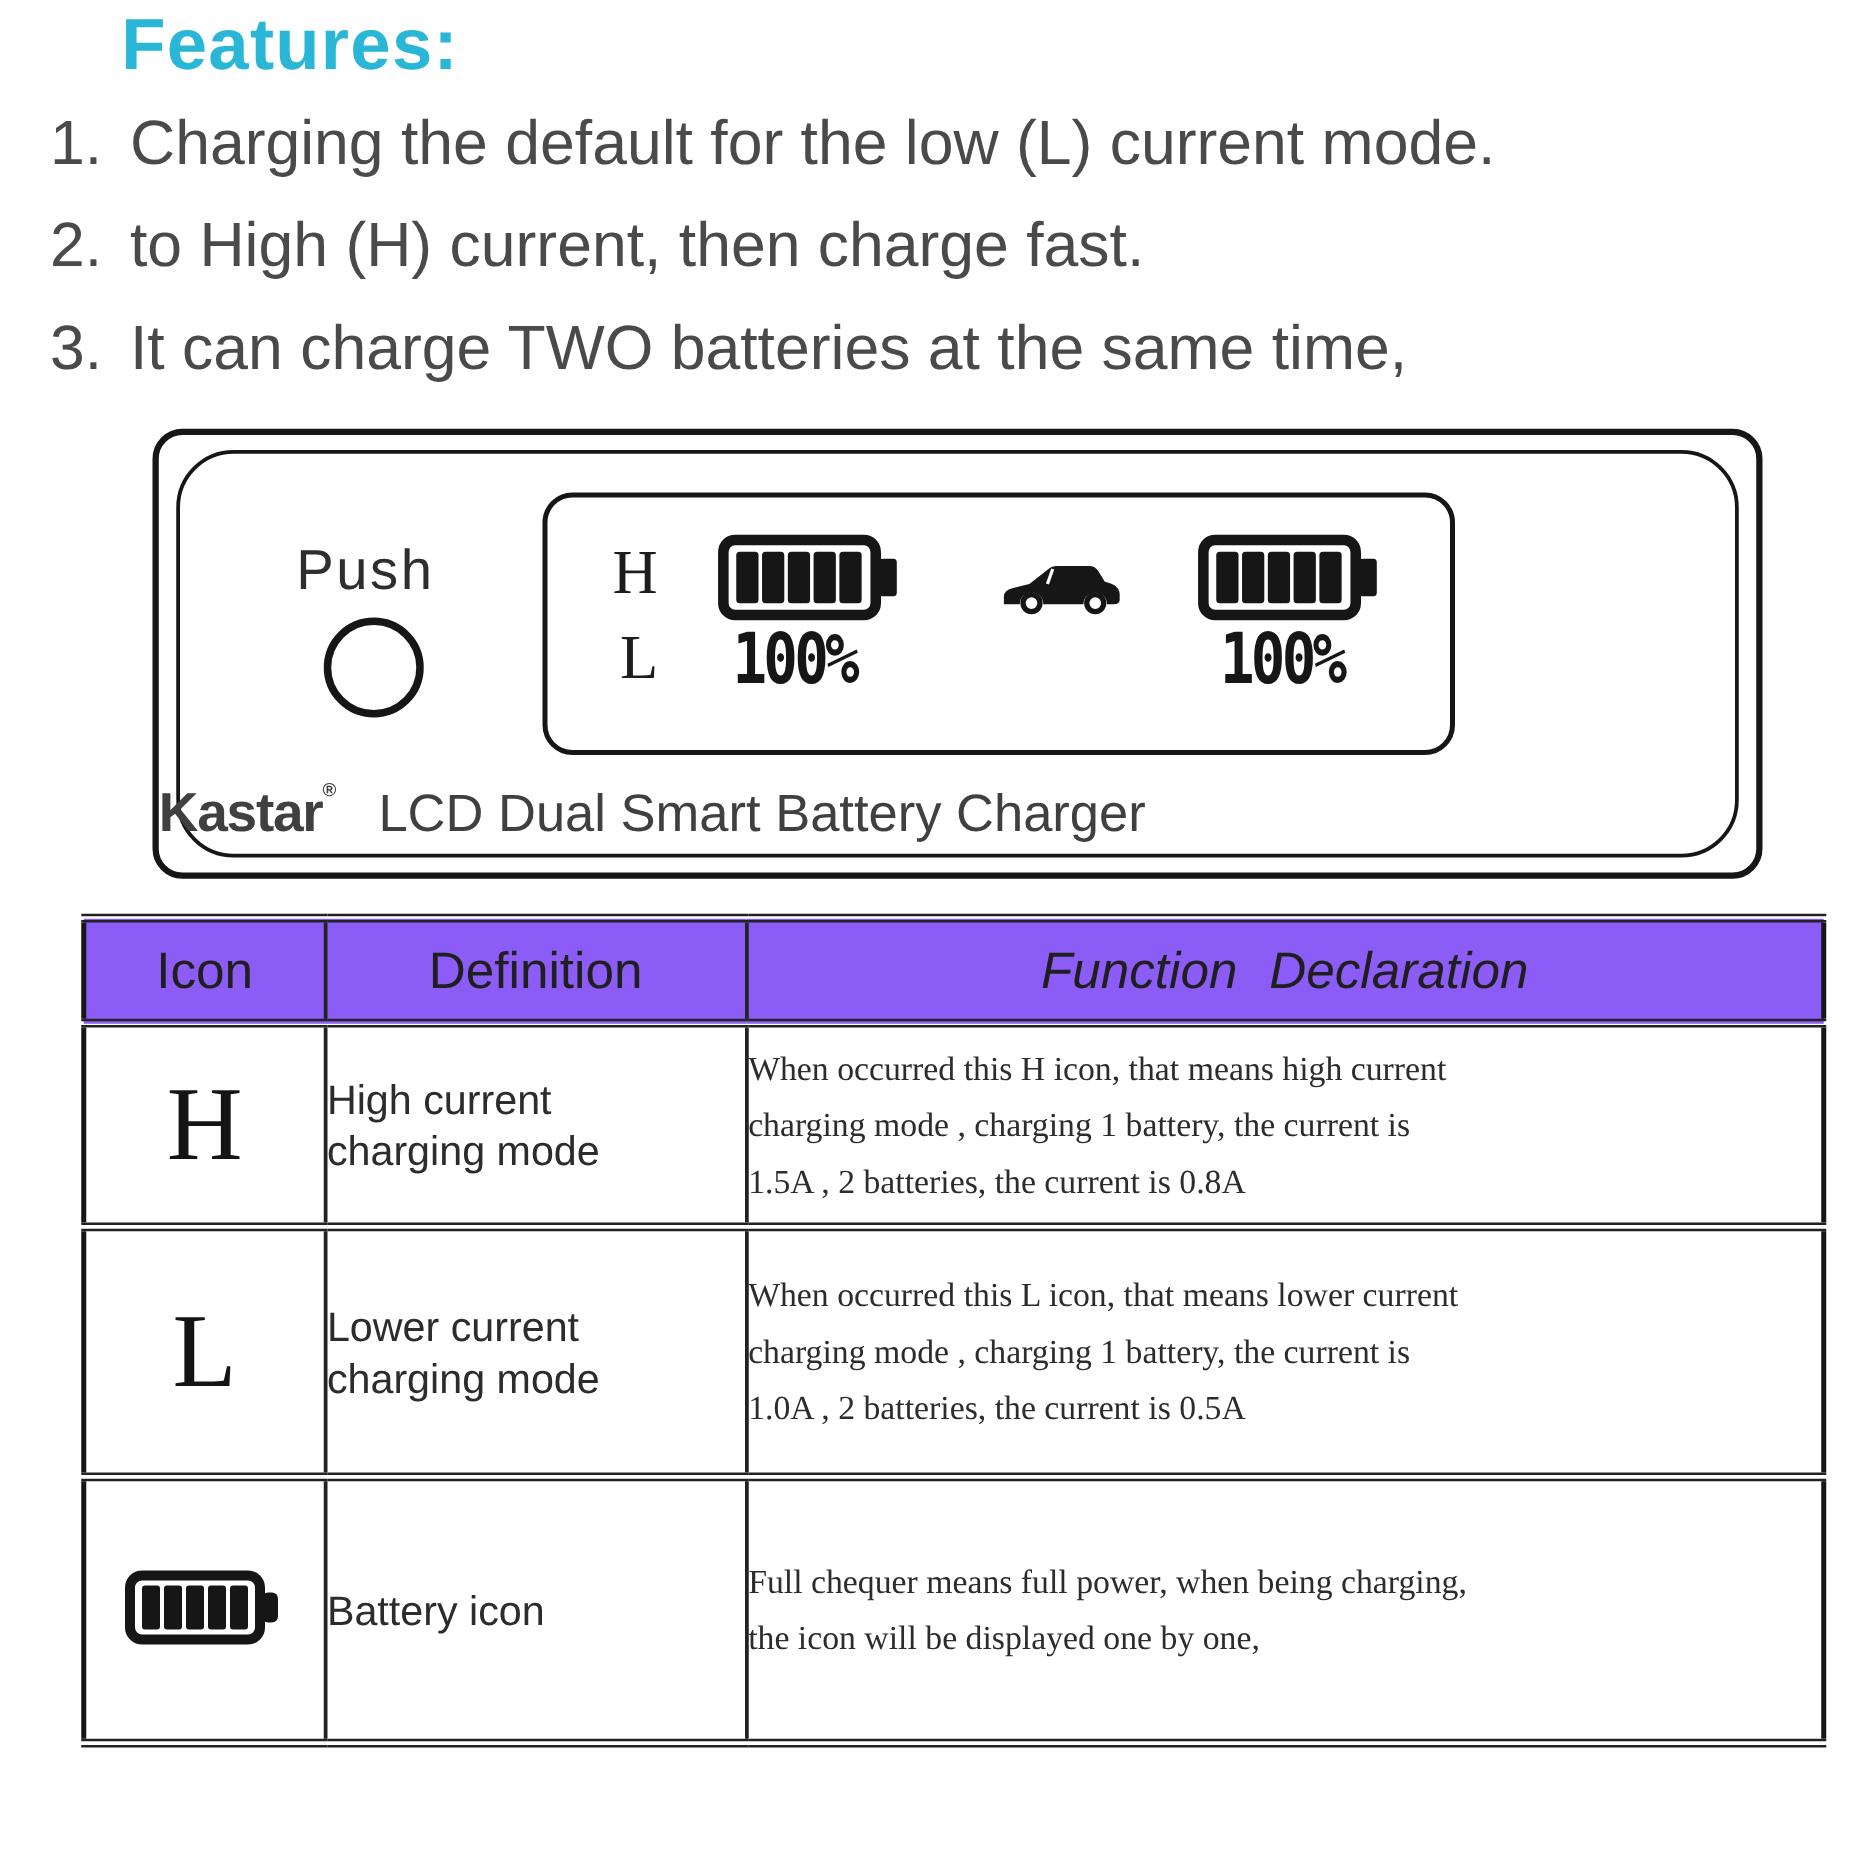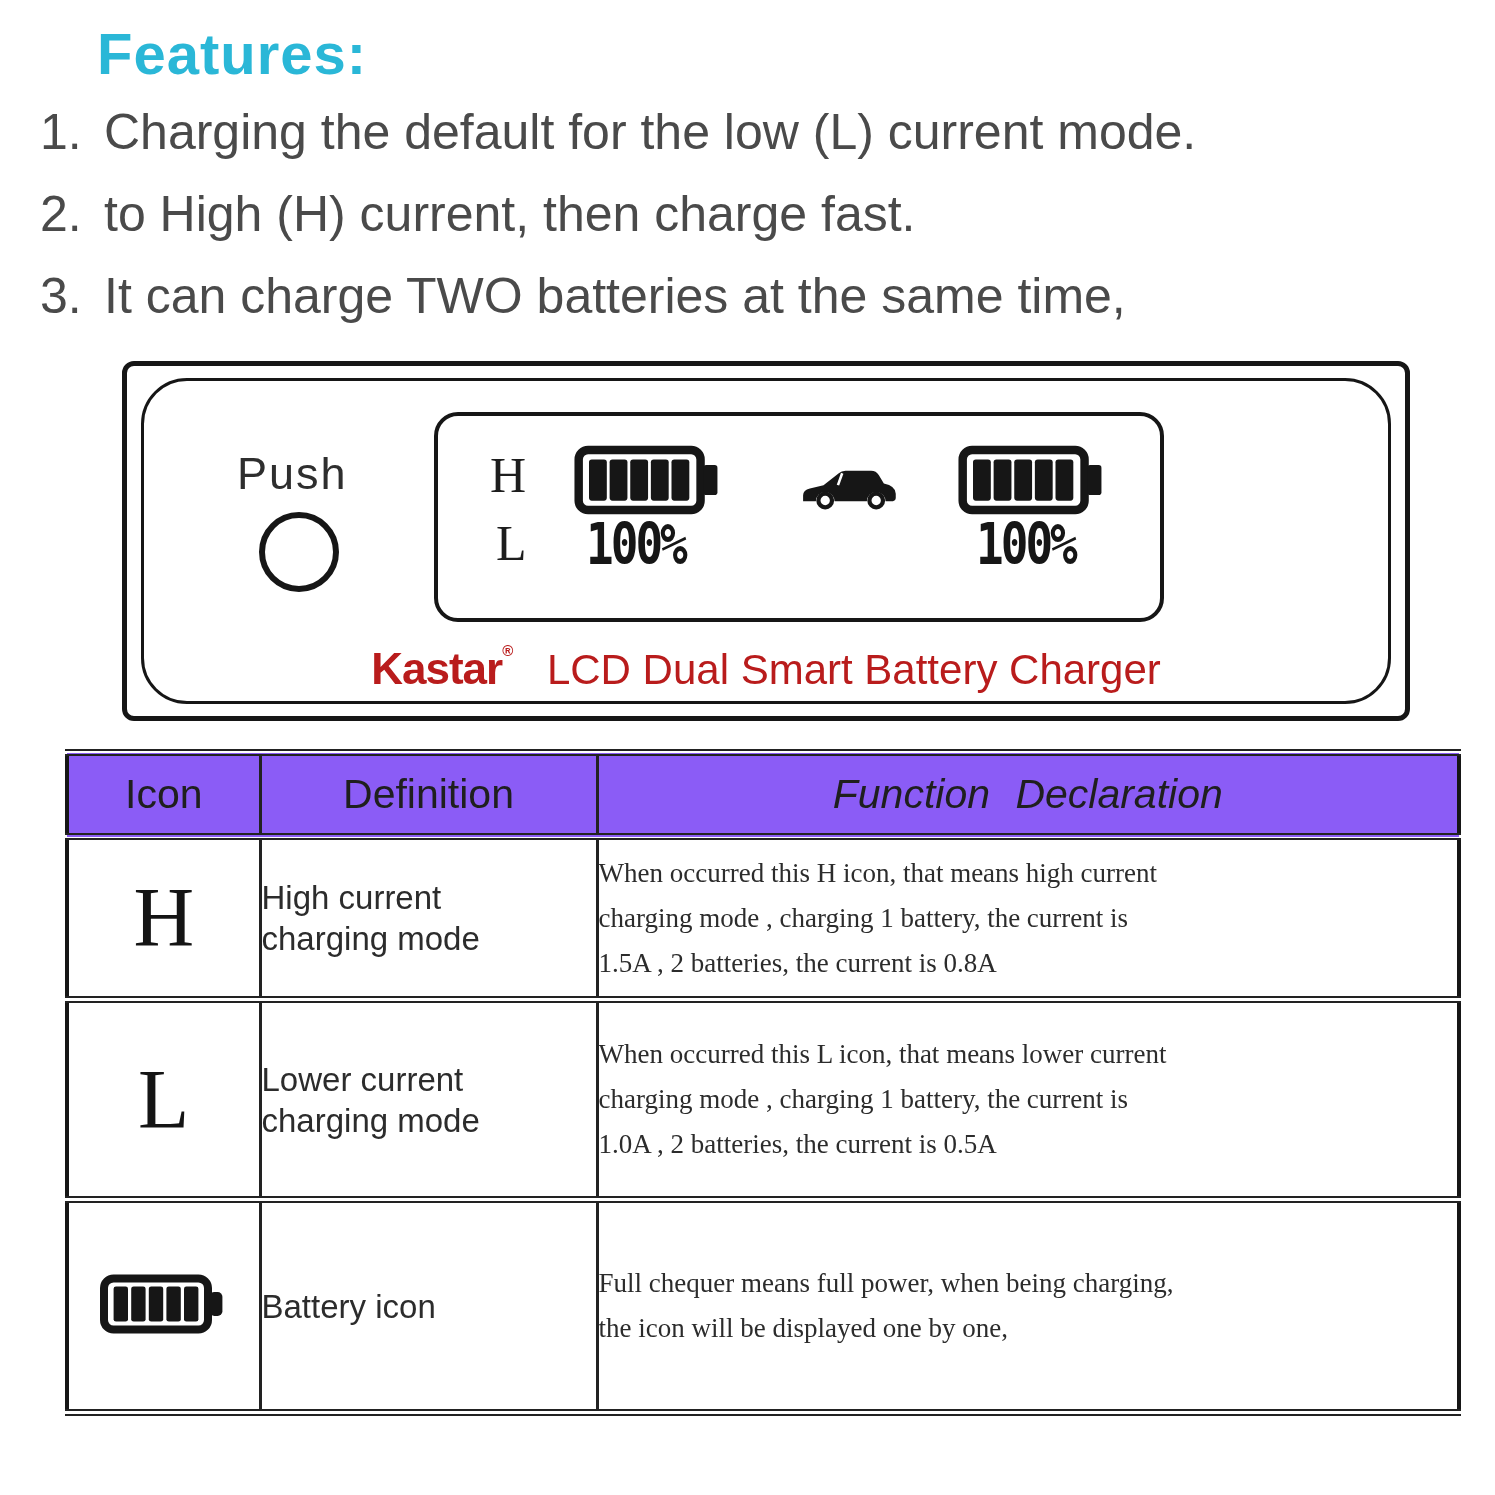--- a/index.html
+++ b/index.html
@@ -6,35 +6,35 @@
   body{
     width:1495px;height:1495px;overflow:hidden;
     font-family:"Liberation Sans", sans-serif;
     color:#4a4a4a;
     position:relative;
   }
   .page{position:relative;width:1495px;height:1495px;}
 
   
   .features-title{
-    margin:20px 0 14px 97px;
+    margin:2px 0 14px 97px;
     font-size:58px;font-weight:bold;letter-spacing:1px;
     color:#2ab7d7;
   }
   .feature-list{margin-left:40px;}
   .feature-item{display:flex;margin-bottom:20px;font-size:50px;line-height:62px;color:#4a4a4a;}
   .feature-item .num{width:64px;flex:0 0 64px;}
   .feature-item .lines div{white-space:nowrap;}
 
   
   .charger{
     position:relative;
     margin:34px 0 0 122px;
     width:1278px;height:350px;
-    border:5px solid #161616;border-radius:12px;
+    border:5px solid #161616;border-radius:24px;
     background:#fff;
   }
   .charger-inner{
     position:absolute;left:14px;top:12px;right:14px;bottom:12px;
     border:3px solid #161616;border-radius:46px;
   }
   .push-label{
     position:absolute;left:110px;top:82px;
     font-size:45px;color:#2e2e2e;letter-spacing:2px;
   }
@@ -60,21 +60,21 @@
     font-family:"DejaVu Sans Mono", monospace;
     font-weight:bold;font-size:46px;color:#161616;
     letter-spacing:-3px;
     transform:scaleY(1.22);transform-origin:top left;
   }
   .pct-1{left:148px;}
   .pct-2{left:538px;}
   .car{position:absolute;left:360px;top:44px;width:102px;height:52px;}
   .charger-caption{
     position:absolute;left:0;right:0;top:276px;
-    text-align:center;font-size:42px;color:#b91c1c;
+    font-size:42px;color:#404040;
   }
   .charger-caption .brand{font-weight:bold;letter-spacing:-1px;font-size:44px;}
   .charger-caption sup{font-size:15px;font-weight:bold;vertical-align:28px;}
   .charger-caption .cap-text{margin-left:22px;}
 
   
   table.spec{
     border-collapse:collapse;
     margin:28px 0 0 65px;
     width:1392px;

